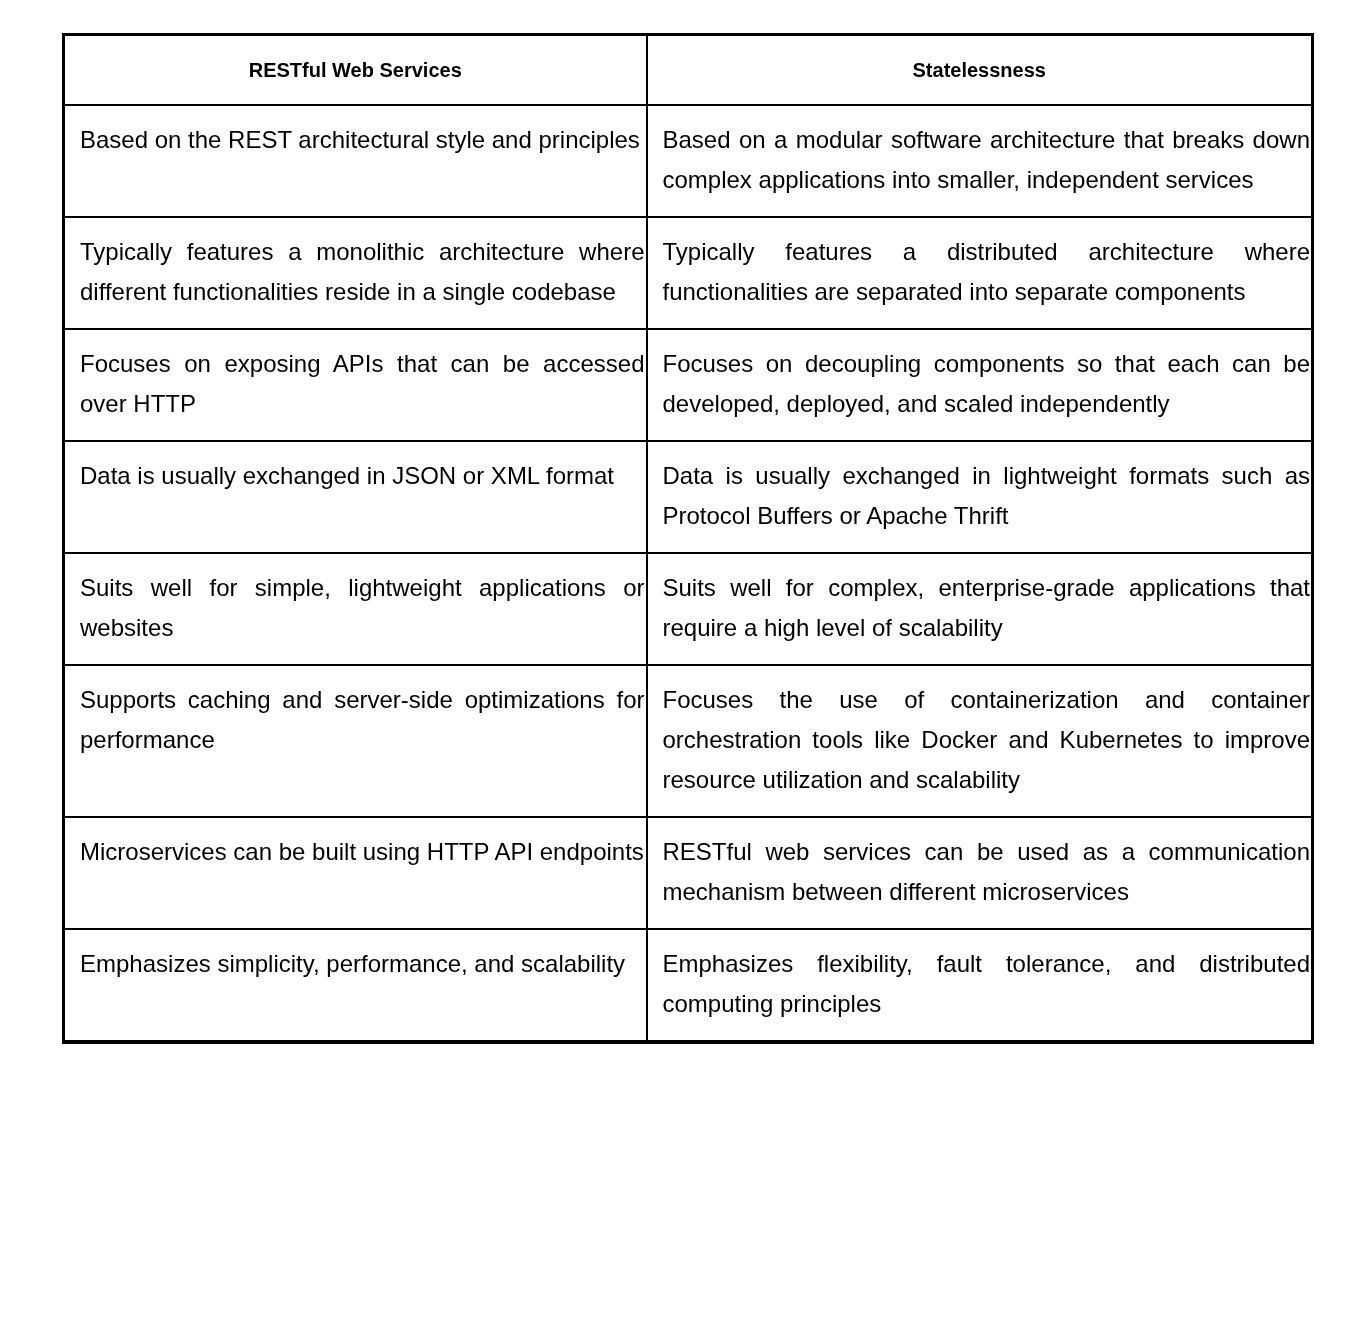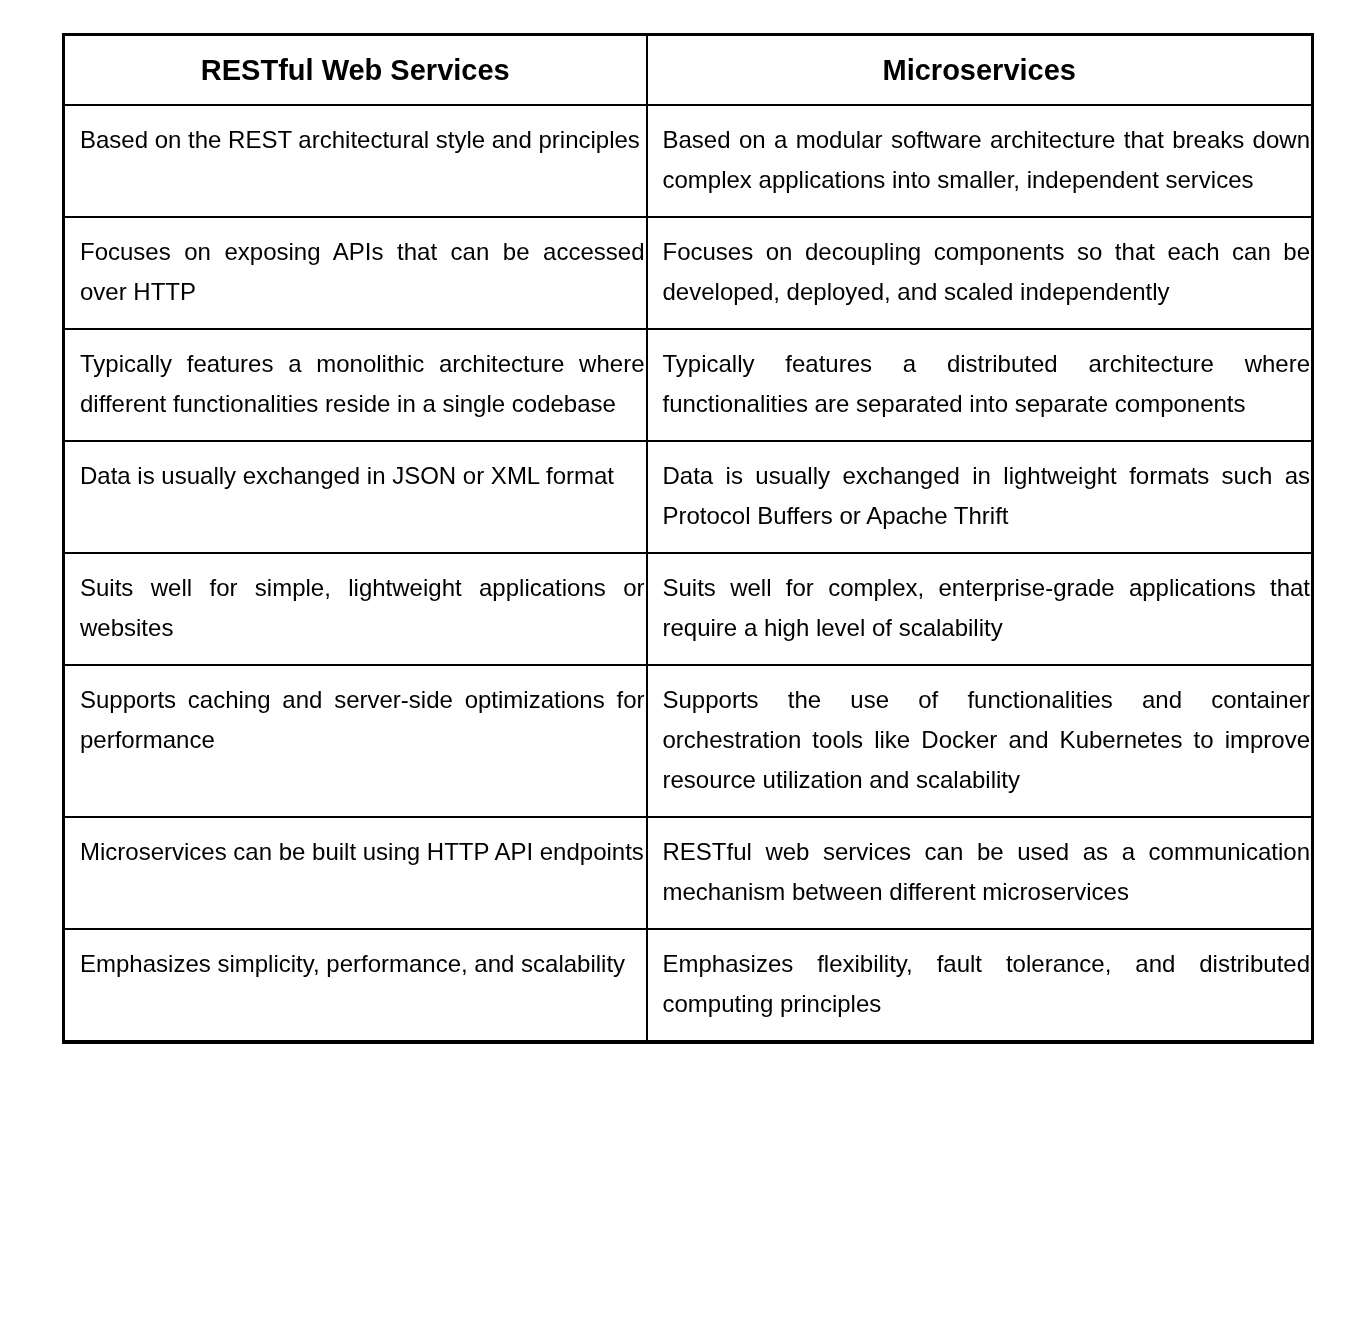--- a/index.html
+++ b/index.html
@@ -28,21 +28,21 @@
   .comparison-table col.col-restful { width: 583px; }
   .comparison-table col.col-micro   { width: 666px; }
   .comparison-table th,
   .comparison-table td {
     border: 2px solid #000000;
     vertical-align: top;
     color: #000000;
     box-sizing: border-box;
   }
   .comparison-table th {
-    font-size: 29px;
+    font-size: 20px;
     font-weight: bold;
     text-align: center;
     line-height: 38px;
     padding: 15px 15px 15px 15px;
     vertical-align: middle;
   }
   .comparison-table td {
     font-size: 24px;
     font-weight: normal;
     text-align: justify;
@@ -55,47 +55,47 @@
 <body>
 
 <table class="comparison-table">
   <colgroup>
     <col class="col-restful">
     <col class="col-micro">
   </colgroup>
   <thead>
     <tr>
       <th>RESTful Web Services</th>
-      <th>Microservices</th>
+      <th>Statelessness</th>
     </tr>
   </thead>
   <tbody>
     <tr>
       <td>Based on the REST architectural style and principles</td>
       <td>Based on a modular software architecture that breaks down complex applications into smaller, independent services</td>
     </tr>
     <tr>
+      <td>Typically features a monolithic architecture where different functionalities reside in a single codebase</td>
+      <td>Typically features a distributed architecture where functionalities are separated into separate components</td>
+    </tr>
+    <tr>
       <td>Focuses on exposing APIs that can be accessed over HTTP</td>
       <td>Focuses on decoupling components so that each can be developed, deployed, and scaled independently</td>
-    </tr>
-    <tr>
-      <td>Typically features a monolithic architecture where different functionalities reside in a single codebase</td>
-      <td>Typically features a distributed architecture where functionalities are separated into separate components</td>
     </tr>
     <tr>
       <td>Data is usually exchanged in JSON or XML format</td>
       <td>Data is usually exchanged in lightweight formats such as Protocol Buffers or Apache Thrift</td>
     </tr>
     <tr>
       <td>Suits well for simple, lightweight applications or websites</td>
       <td>Suits well for complex, enterprise-grade applications that require a high level of scalability</td>
     </tr>
     <tr>
       <td>Supports caching and server-side optimizations for performance</td>
-      <td>Supports the use of functionalities and container orchestration tools like Docker and Kubernetes to improve resource utilization and scalability</td>
+      <td>Focuses the use of containerization and container orchestration tools like Docker and Kubernetes to improve resource utilization and scalability</td>
     </tr>
     <tr>
       <td>Microservices can be built using HTTP API endpoints</td>
       <td>RESTful web services can be used as a communication mechanism between different microservices</td>
     </tr>
     <tr>
       <td>Emphasizes simplicity, performance, and scalability</td>
       <td>Emphasizes flexibility, fault tolerance, and distributed computing principles</td>
     </tr>
   </tbody>

